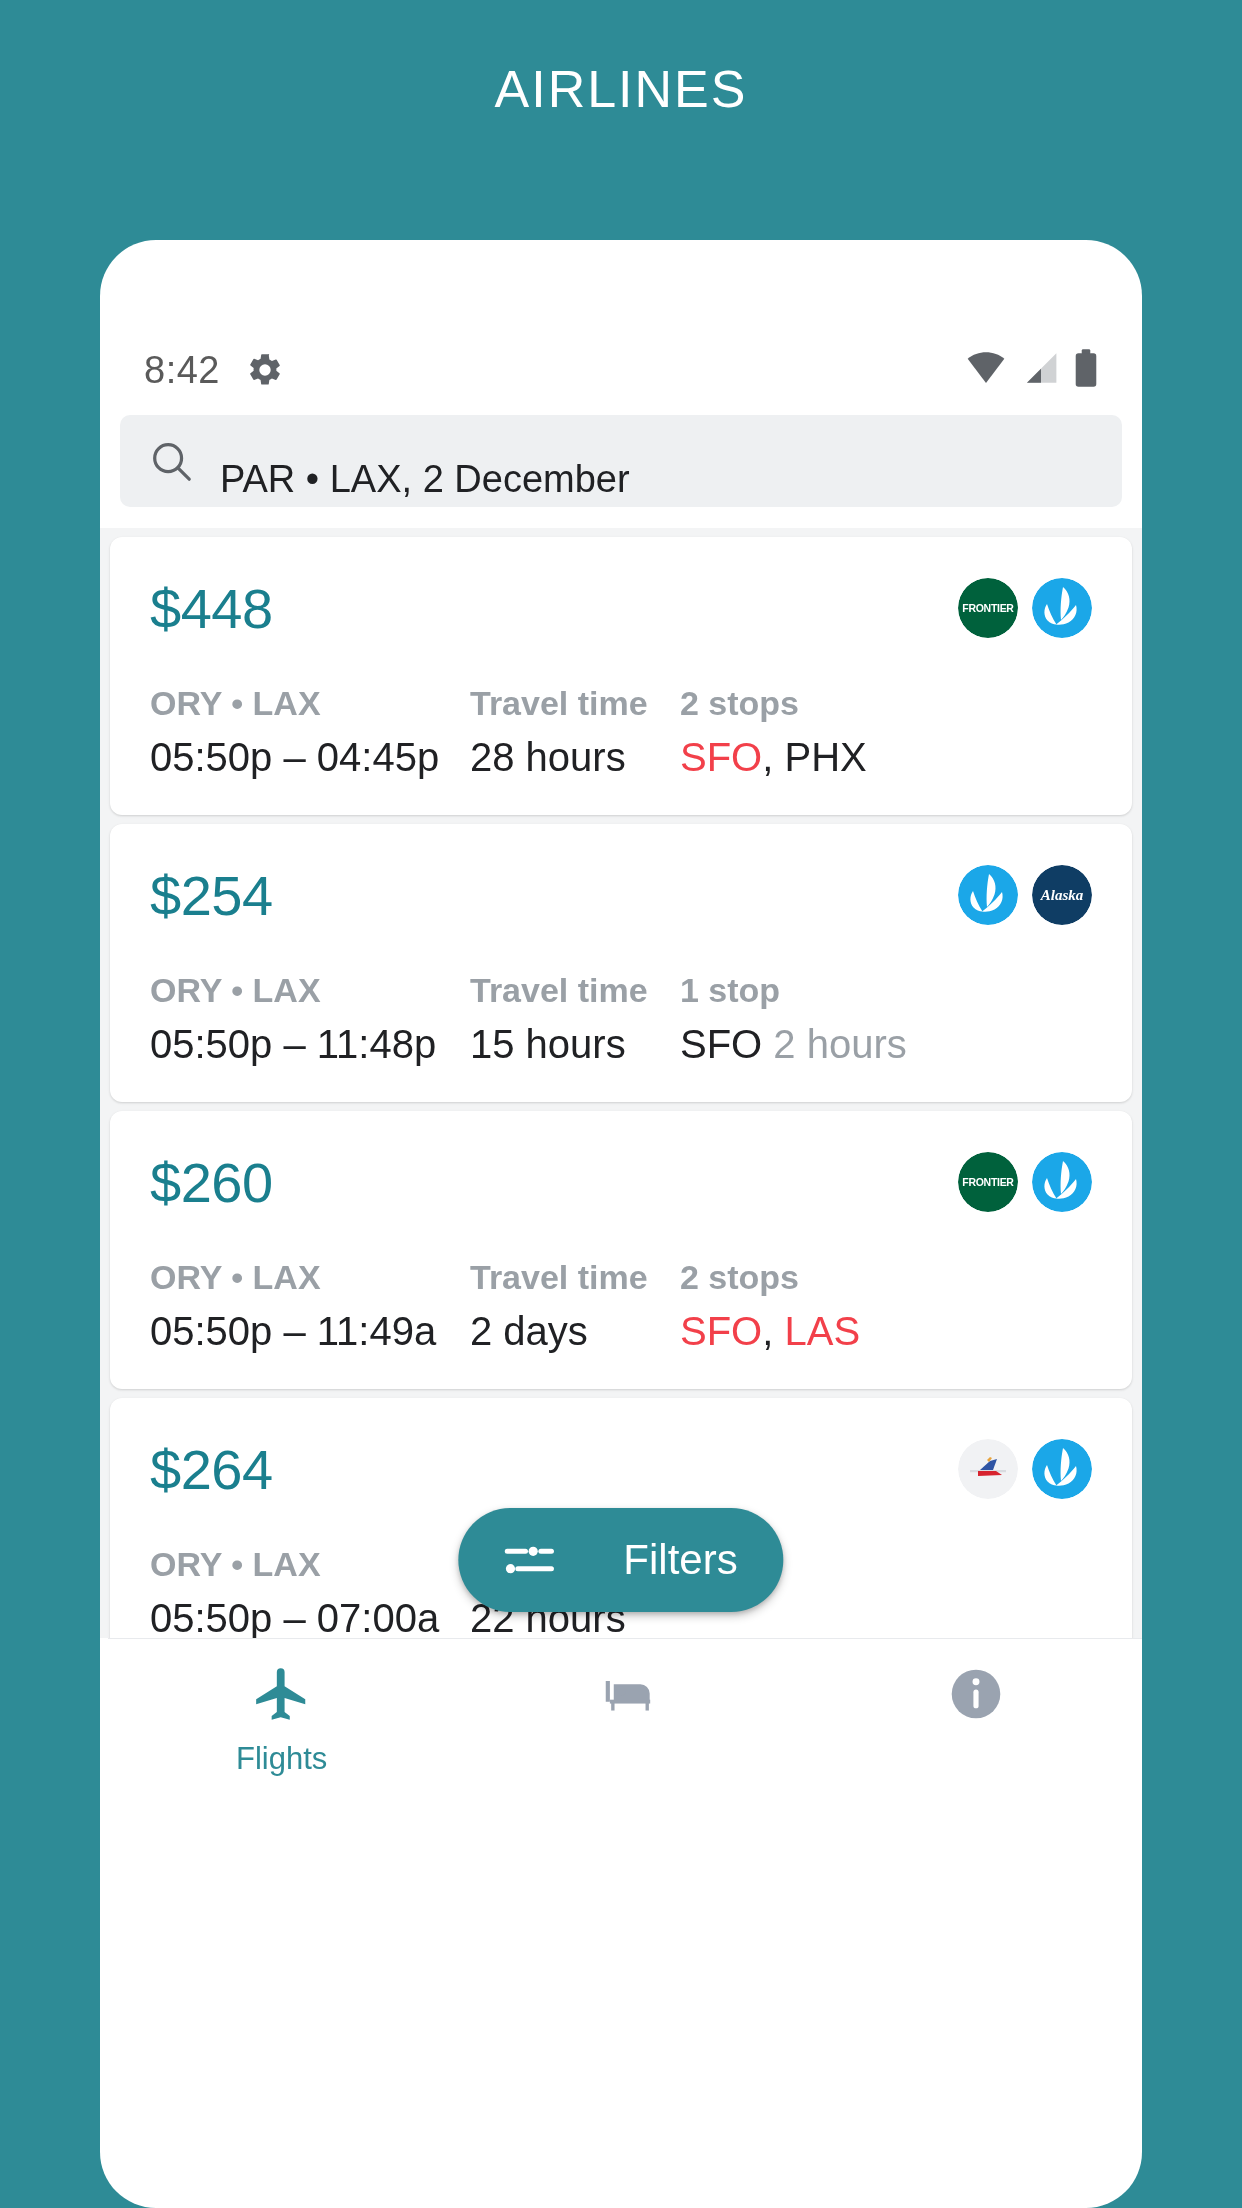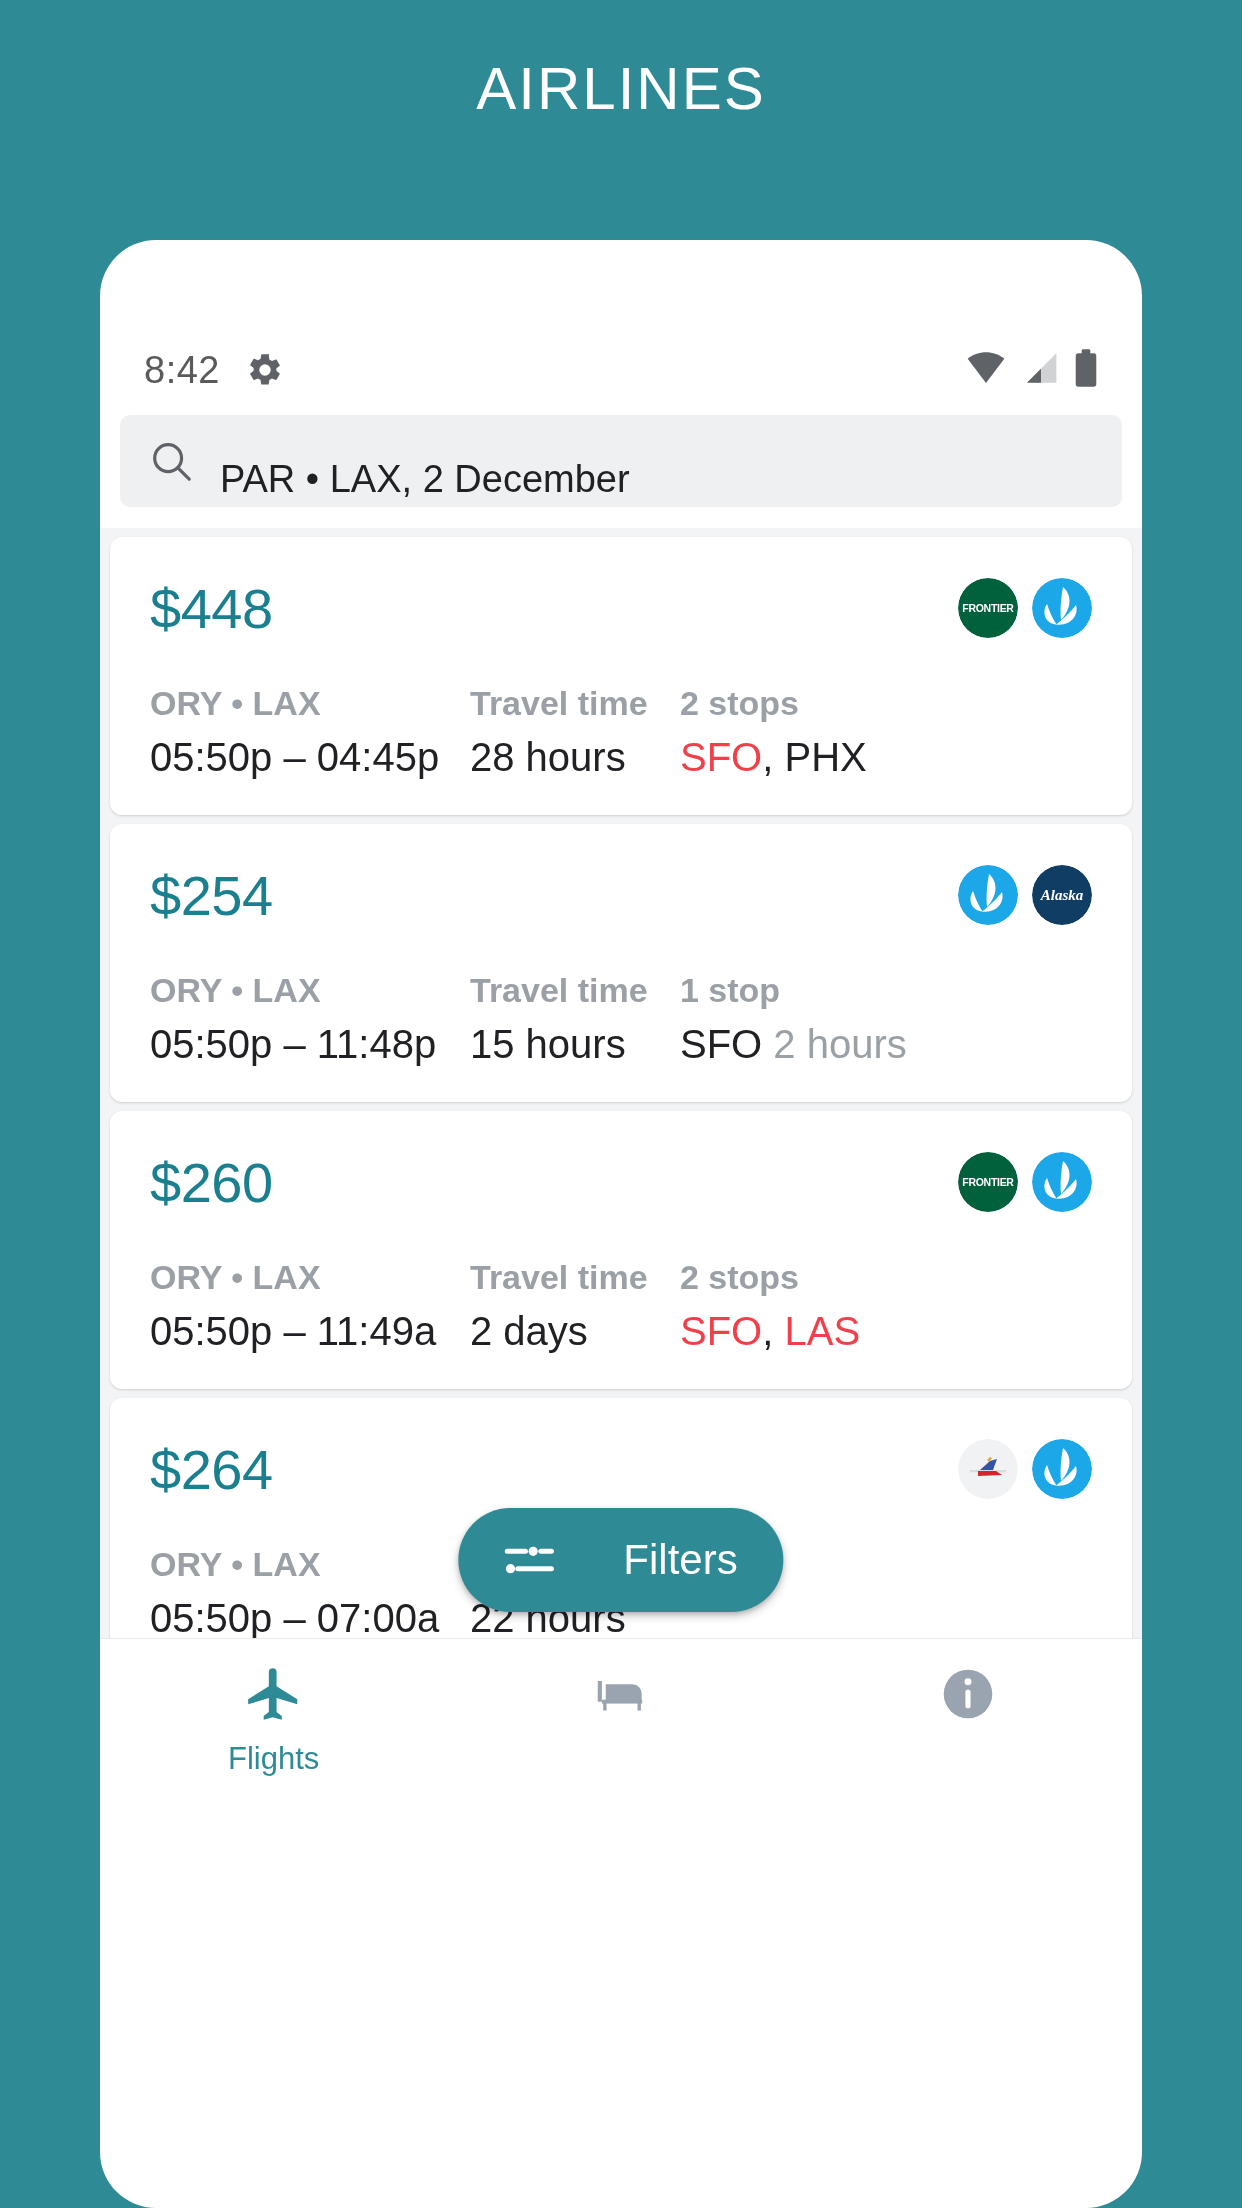--- a/index.html
+++ b/index.html
@@ -9,21 +9,21 @@
     background: #2e8b96;
     overflow: hidden;
   }
   .stage { position: relative; width: 1242px; height: 2208px; background: #2e8b96; }
 
   
   .hero-title {
     position: absolute; top: 44px; left: 0; width: 1242px;
     text-align: center;
     color: #ffffff;
-    font-size: 60px;
+    font-size: 52px;
     font-weight: 300;
     letter-spacing: 2px;
     line-height: 90px;
   }
 
   
   .phone {
     position: absolute;
     left: 100px; top: 240px;
     width: 1042px; height: 1968px;
@@ -119,21 +119,21 @@
     box-shadow: 0 4px 10px rgba(0,0,0,0.22), 0 2px 4px rgba(0,0,0,0.14);
     cursor: pointer;
     z-index: 20;
     gap: 43px;
   }
   .filters-icon { display: flex; align-items: center; margin-right: 26px; }
   .filters-label { font-size: 42px; font-weight: 400; color: #fff; }
 
   
   .bottomnav {
-    position: absolute; top: 1398px; left: 0; width: 1042px; height: 160px;
+    position: absolute; top: 1398px; left: 8px; width: 1042px; height: 160px;
     background: #ffffff;
     border-top: 1px solid #e8eaed;
     display: flex; align-items: flex-start;
   }
   .navitem {
     flex: 1 1 0; display: flex; flex-direction: column;
     align-items: center; justify-content: flex-start;
     padding-top: 24px; cursor: pointer;
   }
   .navitem .navlabel {

